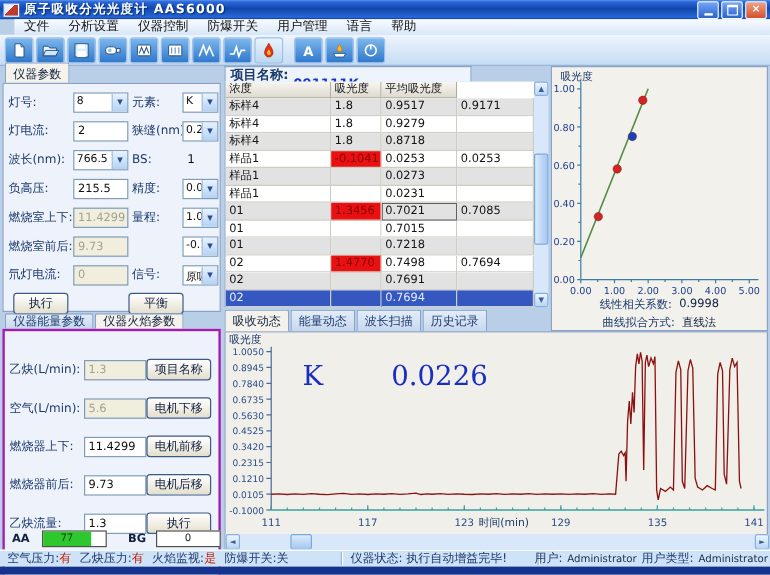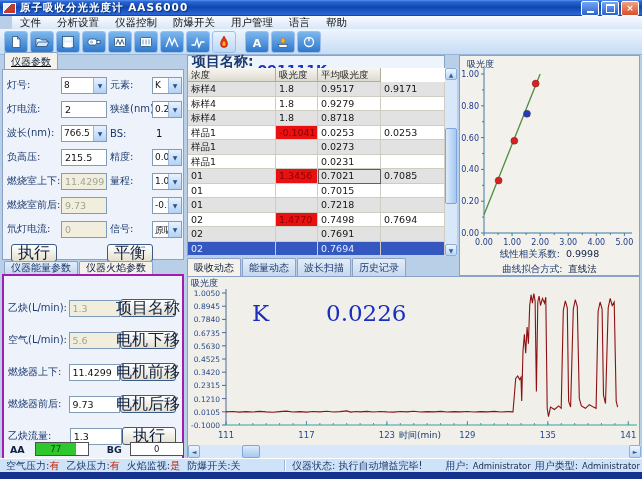--- a/index.html
+++ b/index.html
@@ -35,28 +35,28 @@
   .plabel{color:#1d3a6e;font-size:10px;white-space:nowrap;overflow:hidden;}
   .tbox{display:inline-flex;align-items:center;box-sizing:border-box;border:1px solid #7f9db9;
     background:#fff;height:17px;font-size:9.5px;padding:0 3px;color:#111;white-space:nowrap;overflow:hidden;}
   .tbox.dis{background:#f1eedd;color:#a0a492;}
   .combo{display:inline-flex;box-sizing:border-box;border:1px solid #7f9db9;background:#fff;height:17px;overflow:hidden;}
   .cval{flex:1;font-size:9px;padding:2px 1px 0 2px;color:#111;white-space:nowrap;overflow:hidden;}
   .carr{width:12px;background:linear-gradient(#e8f2fe,#b4d2f4);border-left:1px solid #9ab8dd;
     color:#2c4f8a;font-size:6px;display:flex;align-items:center;justify-content:center;}
   .btn{display:inline-flex;align-items:center;justify-content:center;box-sizing:border-box;
     border:1px solid #3c5a86;border-radius:3px;background:linear-gradient(#ffffff,#e4dfcd);
-    height:18px;font-size:16px;color:#102040;white-space:nowrap;}
+    height:18px;font-size:10px;color:#102040;white-space:nowrap;}
   .staticval{font-size:10px;color:#111;padding-left:4px;}
   .tab{display:inline-flex;align-items:center;border:1px solid #8aa2c8;border-bottom:none;
     background:linear-gradient(#e4edf8,#c6d8ee);padding:0 6px;height:100%;box-sizing:border-box;
     border-radius:2px 2px 0 0;font-size:10px;color:#1d3a6e;margin-right:1px;white-space:nowrap;}
   .tab.active{background:#f4f2ea;color:#102040;}
   
-  #inst-tabs{position:absolute;left:4px;top:52px;height:18px;display:flex;text-decoration:underline;}
+  #inst-tabs{position:absolute;left:4px;top:52px;height:18px;display:flex;}
   #param-box{position:absolute;left:2px;top:69px;width:182px;height:191px;background:#eef3fb;
     border:1px solid #8aa2c8;box-sizing:border-box;padding-top:3px;}
   .prow{display:flex;align-items:center;height:24px;padding-left:4px;}
   .pl1{width:54px;}
   .pctrl1{width:46px;display:flex;}
   .pctrl1 .tbox,.pctrl1 .combo{width:46px;}
   .pl2{width:42px;margin-left:3px;}
   .pctrl2{width:30px;display:flex;}
   .pctrl2 .tbox,.pctrl2 .combo{width:42px;}
   .btnrow{display:flex;align-items:center;height:20px;margin-top:2px;}
@@ -73,22 +73,22 @@
   #aa-row{position:absolute;left:2px;top:441px;width:182px;height:16px;display:flex;align-items:center;
     font-size:9.5px;color:#102040;}
   #aa-row .lbl{margin-left:8px;font-weight:bold;}
   .aabar{width:52px;height:12px;border:1px solid #505050;background:#fff;position:relative;margin-left:10px;}
   .aafill{position:absolute;left:0;top:0;bottom:0;background:#2ec82e;display:flex;align-items:center;
     justify-content:center;font-size:8.5px;color:#0a4a0a;}
   #aa-row .lbl2{margin-left:18px;font-weight:bold;}
   .bgbox{width:52px;height:12px;border:1px solid #505050;background:#fff;margin-left:8px;
     display:flex;align-items:center;justify-content:center;font-size:8.5px;color:#222;}
   
-  #project-line{position:absolute;left:187px;top:55px;width:258px;height:13px;background:#eef4fb;
-    border:1px solid #8aa2c8;border-bottom:none;box-sizing:border-box;font-size:14px;
+  #project-line{position:absolute;left:187px;top:55px;width:206px;height:13px;background:#eef4fb;
+    border:1px solid #8aa2c8;border-bottom:none;box-sizing:border-box;font-size:11px;
     display:flex;align-items:center;padding-left:4px;}
   #project-line .pl{color:#1d3a6e;font-weight:bold;}
   #project-line .pv{color:#1535c8;font-weight:bold;margin-left:4px;margin-top:15px;}
   #rtable{position:absolute;left:187px;top:68px;width:258px;height:188px;background:#fff;
     border-left:1px solid #8aa2c8;box-sizing:border-box;overflow:hidden;}
   .trow{display:grid;grid-template-columns:88px 42px 63px 64px;height:14.5px;}
   .trow.thead{height:14px;}
   .tcell{font-size:9.5px;line-height:14px;padding-left:3px;white-space:nowrap;overflow:hidden;
     color:#141414;box-shadow:inset -1px -1px 0 #cfccc2;}
   .thead .tcell{background:linear-gradient(#f7f6f2,#dcd8cb);box-shadow:inset -1px -1px 0 #b0ac9e;color:#222;}

